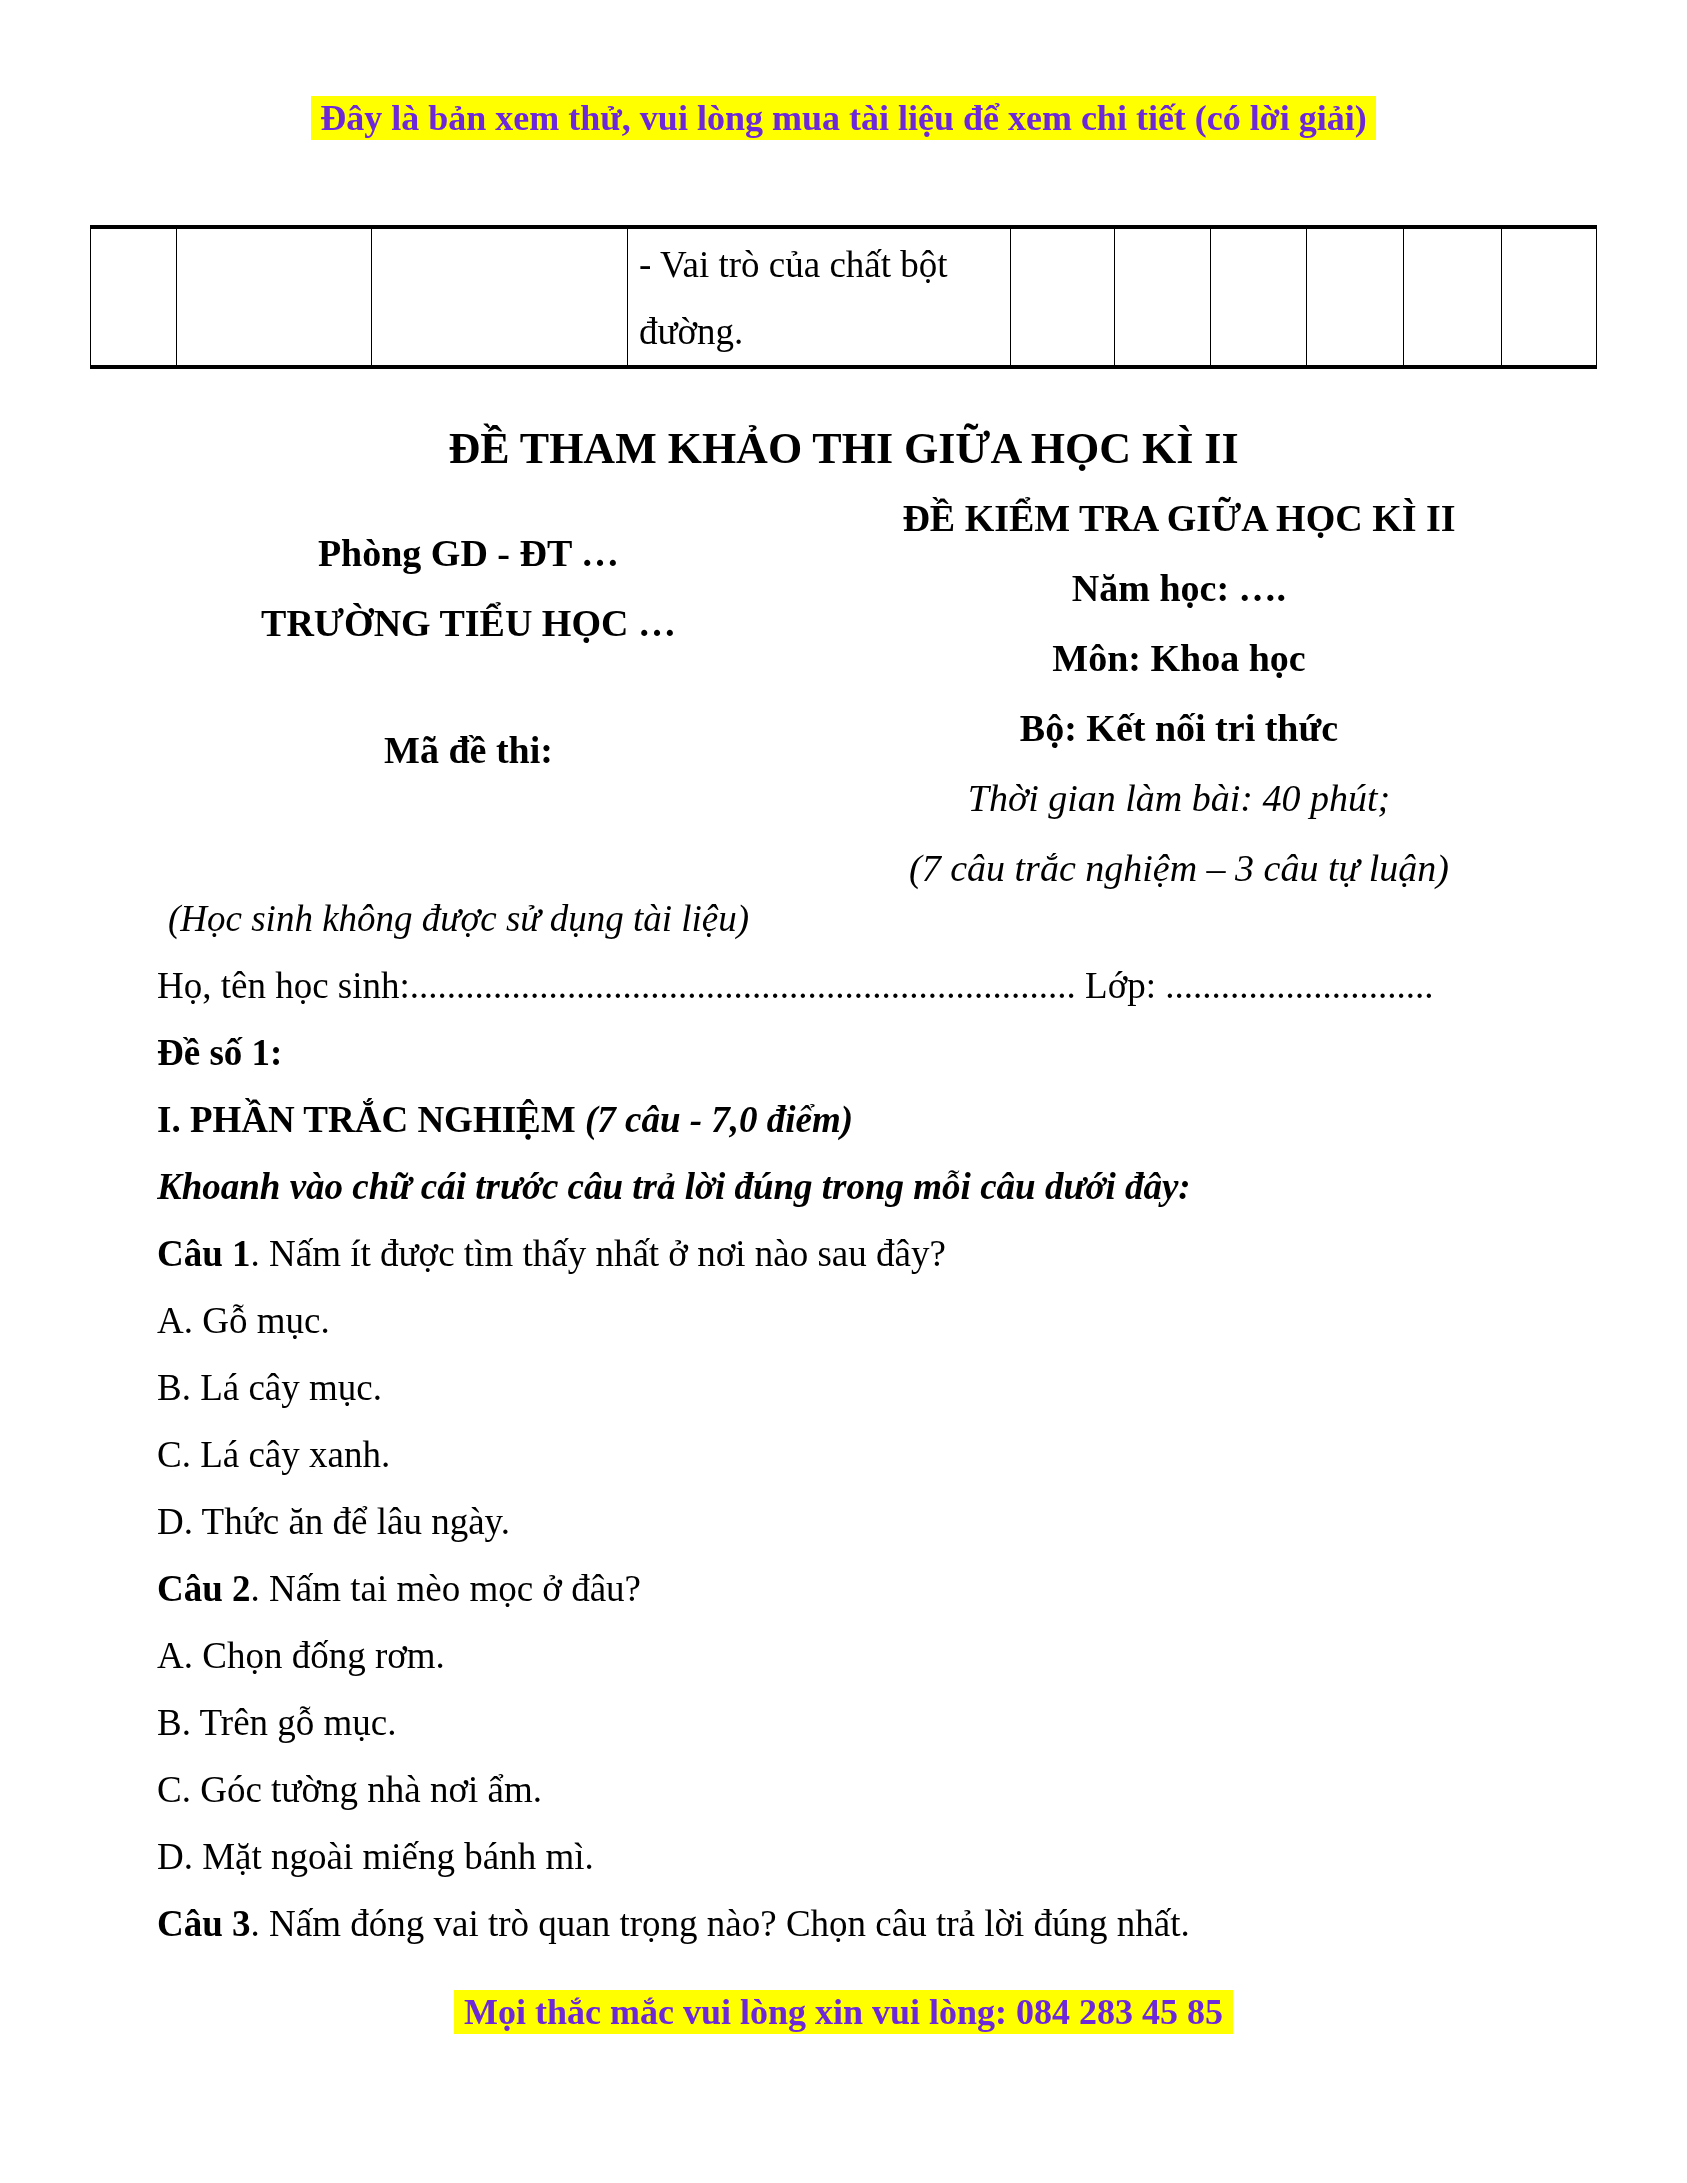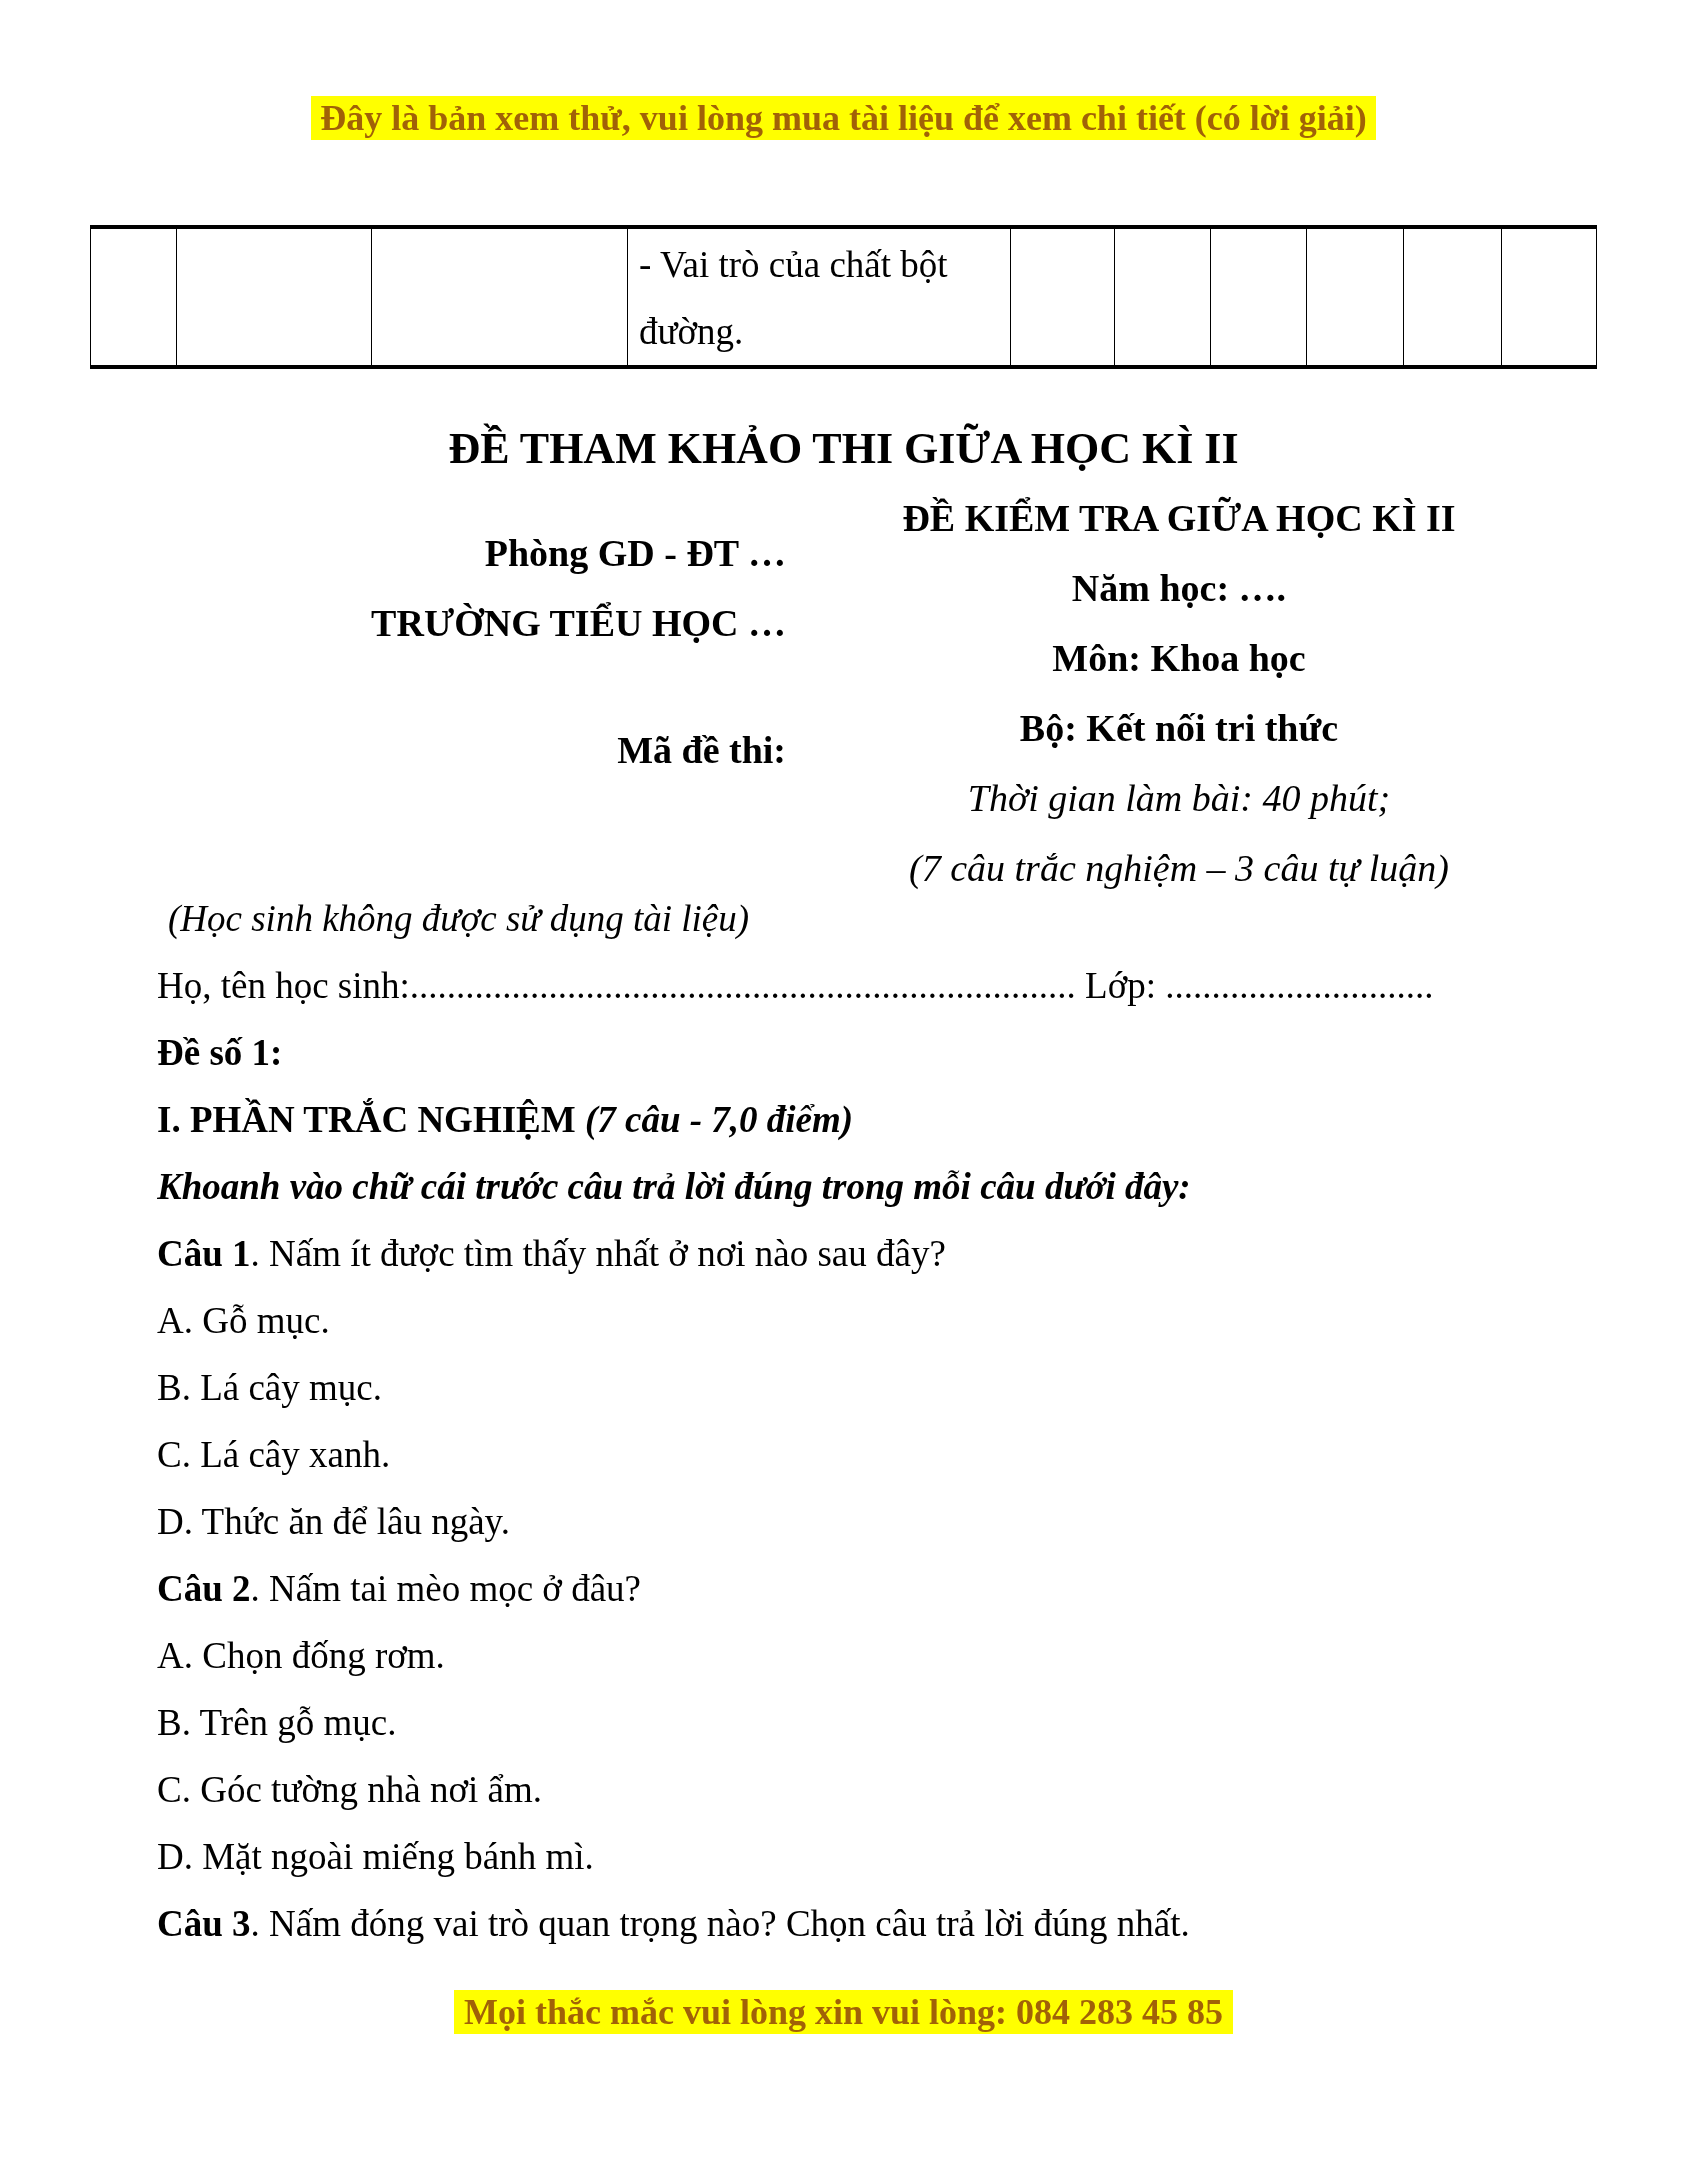--- a/index.html
+++ b/index.html
@@ -6,40 +6,40 @@
   html,body { background:#ffffff; }
   .page {
     position:relative; width:1687px; height:2183px; background:#ffffff;
     font-family:"Liberation Serif","DejaVu Serif",serif; color:#000;
     overflow:hidden;
   }
   .banner-line { position:absolute; width:100%; text-align:center; }
   .banner-top { top:96px; }
   .banner-bottom { top:1990px; }
   .hl {
-    display:inline-block; background:#FFFF00; color:#a16207;
+    display:inline-block; background:#FFFF00; color:#6d28d9;
     font-weight:bold; font-size:36px; line-height:44px; padding:0 9.5px;
   }
   
   .frag-table {
     position:absolute; left:90px; top:225px; width:1506px; height:135px;
     border-collapse:collapse; table-layout:fixed;
     border-top:4px solid #000; border-bottom:4px solid #000;padding-left:40px;
   }
   .frag-table td { border-left:1.6px solid #000; border-right:1.6px solid #000; vertical-align:top; }
   .cell-text { font-size:37px; line-height:67px; padding:1.6px 11px 0 11px; }
   
   .doc-title {
     position:absolute; top:423px; left:0; width:100%; text-align:center;
     color:#000000; font-weight:bold; font-size:44px; line-height:51px;
   }
   
   .col-left {
     position:absolute; left:151px; top:518px; width:635px;
-    text-align:right; font-weight:bold; font-size:38px;
+    text-align:center; font-weight:bold; font-size:38px;
   }
   .col-right {
     position:absolute; left:786px; top:483px; width:786px;
     text-align:center; font-size:38px;
   }
   .hline { height:70px; line-height:70px; }
   .gap-sm { height:57px; }
   .bold { font-weight:bold; }
   .it { font-style:italic; }
   .bi { font-weight:bold; font-style:italic; }

